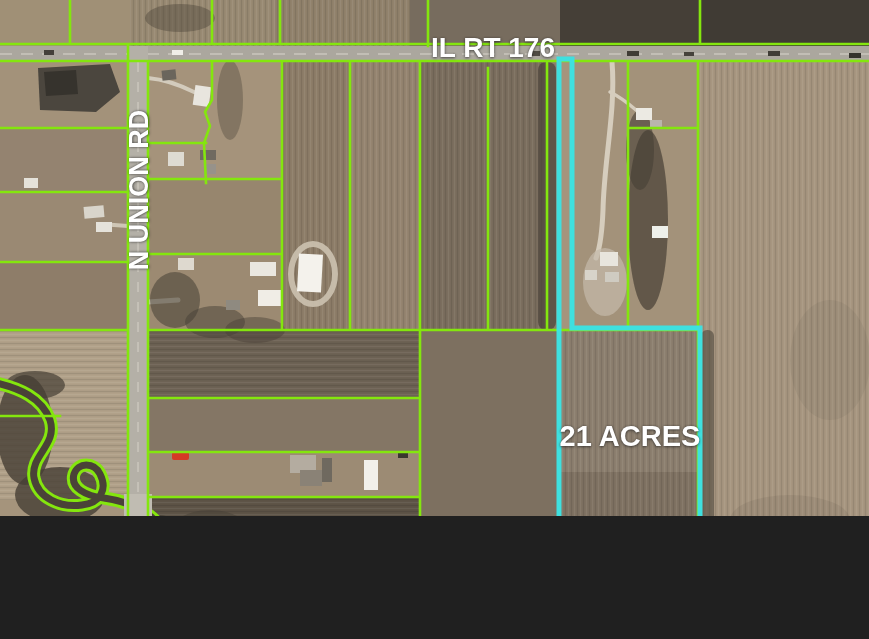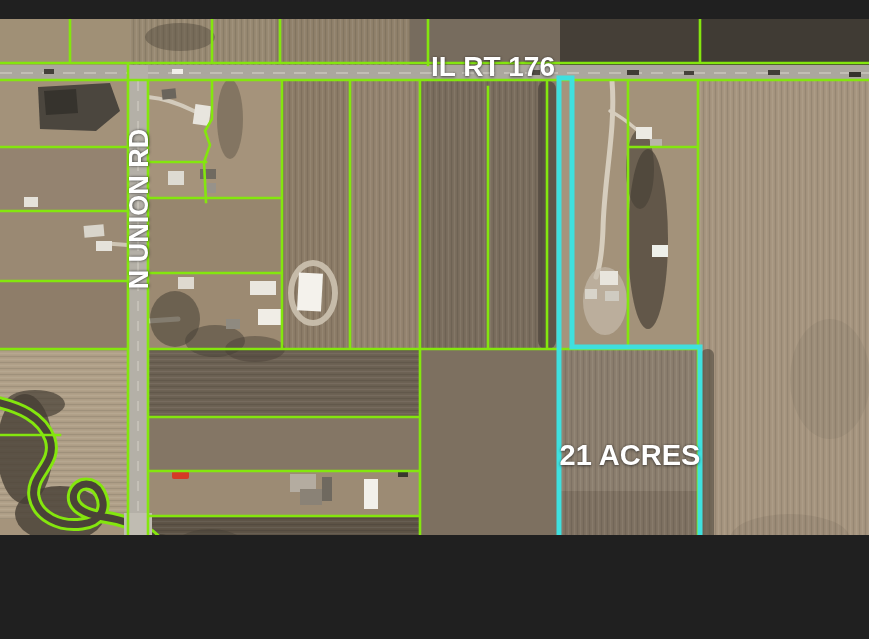--- a/index.html
+++ b/index.html
@@ -1,18 +1,18 @@
 <!DOCTYPE html>
 <html><head>
 <meta charset="utf-8">
 <style>
   html,body{margin:0;padding:0;background:#202020;}
   .stage{
     position:relative;width:869px;height:516px;overflow:hidden;
-    background:#9b8b77;font-family:"Liberation Sans",sans-serif;margin-top:19px;
+    background:#9b8b77;font-family:"Liberation Sans",sans-serif;
   }
   .stage svg{display:block;width:869px;height:639px;}
   .map-label{
     fill:#ffffff;font-weight:bold;font-family:"Liberation Sans",sans-serif;
     text-shadow:0 1px 3px rgba(30,30,30,.6), 0 0 2px rgba(30,30,30,.4);
   }
 </style>
 </head>
 <body>
 

